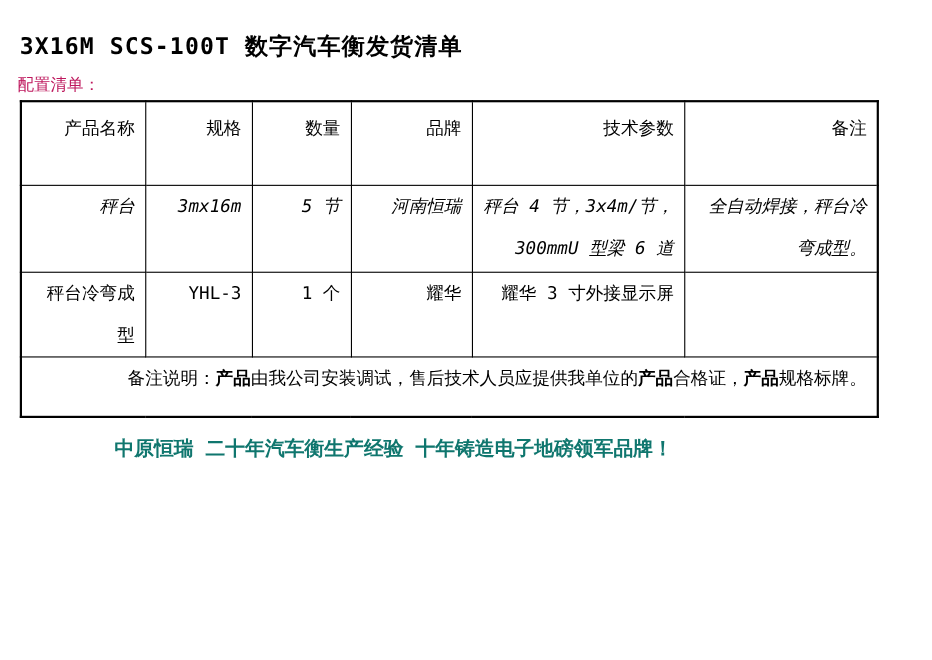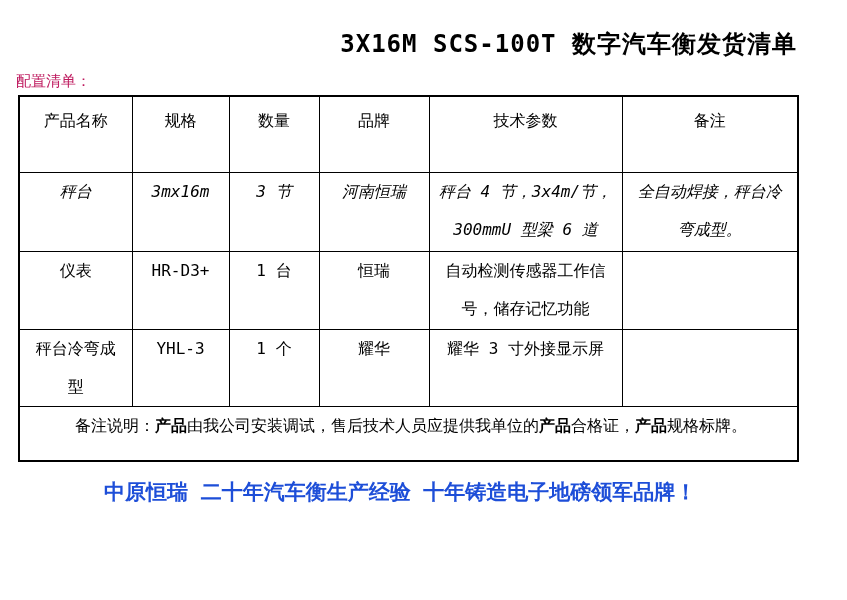--- a/index.html
+++ b/index.html
@@ -10,22 +10,22 @@
   body {
     width: 847px;
     height: 600px;
     overflow: hidden;
     color: #000000;
     font-family: "DejaVu Sans Mono", "DejaVu Sans", "Liberation Sans", sans-serif;
   }
   .doc-title {
     width: 779px;
     margin: 28px 0 0 18px;
-    text-align: right;
-    font-size: 24px;
+    text-align: left;
+    font-size: 21px;
     font-weight: bold;
     letter-spacing: 1px;
     color: #000000;
     white-space: nowrap;
   }
   .config-label {
     margin: 12px 0 4px 16px;
     font-size: 15px;
     color: #be185d;
   }
@@ -34,39 +34,39 @@
     width: 779px;
     border-collapse: collapse;
     table-layout: fixed;
     border: 2px solid #000000;
   }
   table.spec-table td, table.spec-table th {
     border: 1px solid #000000;
     padding: 0 9px;
     font-size: 16px;
     font-weight: normal;
-    text-align: center;
+    text-align: right;
     vertical-align: top;
     line-height: 38px;
     overflow: hidden;
     word-break: break-word;
   }
   tr.header-row td { height: 70px; padding-top: 5px; }
   td.col-product-header { font-weight: bold; }
   tr.row-tall td { height: 78px; font-style: italic; }
   tr.row-tall-3 td { height: 77px; }
   tr.row-short-4 td { height: 40px; }
   tr.row-short-5 td { height: 42px; }
   tr.remark-row td { height: 53px; padding-left: 14px; }
   .bold-seg { font-weight: bold; }
   .slogan {
     margin: 16px 0 0 104px;
-    font-size: 21px;
+    font-size: 18px;
     font-weight: bold;
-    color: #1d4ed8;
+    color: #0f766e;
     white-space: nowrap;
   }
 </style>
 </head>
 <body>
 
 <div class="doc-title">3X16M SCS-100T 数字汽车衡发货清单</div>
 
 <div class="config-label">配置清单：</div>
 
@@ -84,32 +84,24 @@
       <td class="col-product-header">产品名称</td>
       <td>规格</td>
       <td>数量</td>
       <td>品牌</td>
       <td>技术参数</td>
       <td>备注</td>
     </tr>
     <tr class="row-tall">
       <td>秤台</td>
       <td>3mx16m</td>
-      <td>3 节</td>
+      <td>5 节</td>
       <td>河南恒瑞</td>
       <td>秤台 4 节，3x4m/节，300mmU 型梁 6 道</td>
       <td>全自动焊接，秤台冷弯成型。</td>
-    </tr>
-    <tr class="row-tall-3">
-      <td>仪表</td>
-      <td>HR-D3+</td>
-      <td>1 台</td>
-      <td>恒瑞</td>
-      <td>自动检测传感器工作信号，储存记忆功能</td>
-      <td></td>
     </tr>
     <tr class="row-short-4">
       <td>秤台冷弯成型</td>
       <td>YHL-3</td>
       <td>1 个</td>
       <td>耀华</td>
       <td>耀华 3 寸外接显示屏</td>
       <td></td>
     </tr>
     <tr class="remark-row">

